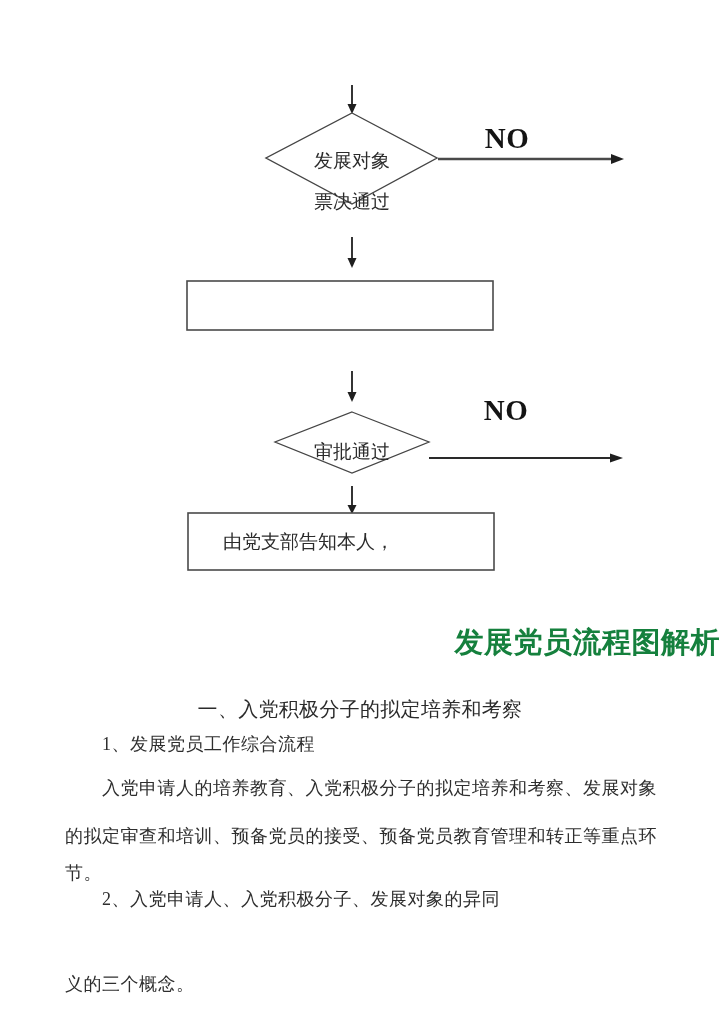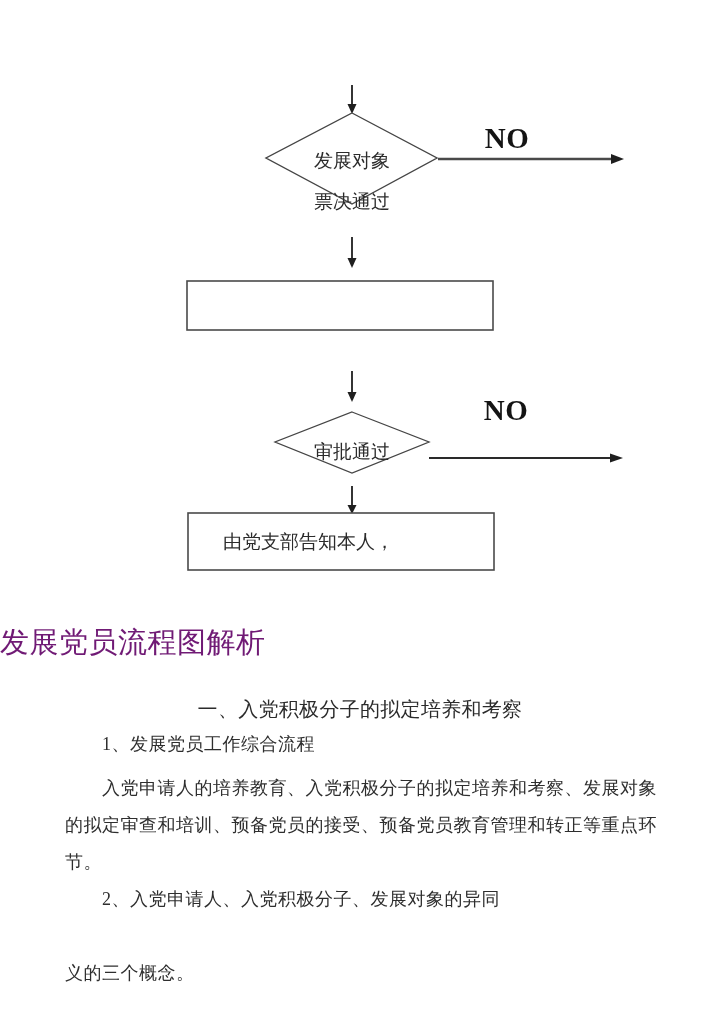--- a/index.html
+++ b/index.html
@@ -62,26 +62,26 @@
     display: flex;
     align-items: center;
     padding-left: 35px;
     box-sizing: border-box;
     font-size: 19px;
   }
   .doc-title {
     left: 0;
     top: 625px;
     width: 720px;
-    text-align: left;
+    text-align: right;
     font-family: "Liberation Sans", sans-serif;
-    font-weight: 400;
+    font-weight: 700;
     font-size: 29px;
     line-height: 34px;
-    color: #701a75;
+    color: #15803d;
     letter-spacing: 0.5px;
   }
   .doc-subheading {
     left: 0;
     top: 697px;
     width: 720px;
     text-align: center;
     font-family: "Liberation Serif", serif;
     font-size: 20px;
     line-height: 24px;
@@ -89,21 +89,21 @@
     letter-spacing: 0.3px;
   }
   .body-line {
     font-family: "Liberation Serif", serif;
     font-size: 18px;
     line-height: 24px;
     letter-spacing: 0.5px;
     color: #2e2e2e;
     white-space: nowrap;
   }
-  .ml-margin { left: 65px; }
+  .ml-margin { left: 65px; margin-top: 11px; }
   .ml-indent { left: 102px; }
   .bl-0 { top: 732px; }
   .bl-1 { top: 776px; }
   .bl-2 { top: 813px; }
   .bl-3 { top: 850px; }
   .bl-4 { top: 887px; }
   .bl-5 { top: 924px; }
   .bl-6 { top: 961px; }
 </style>
 </head>

